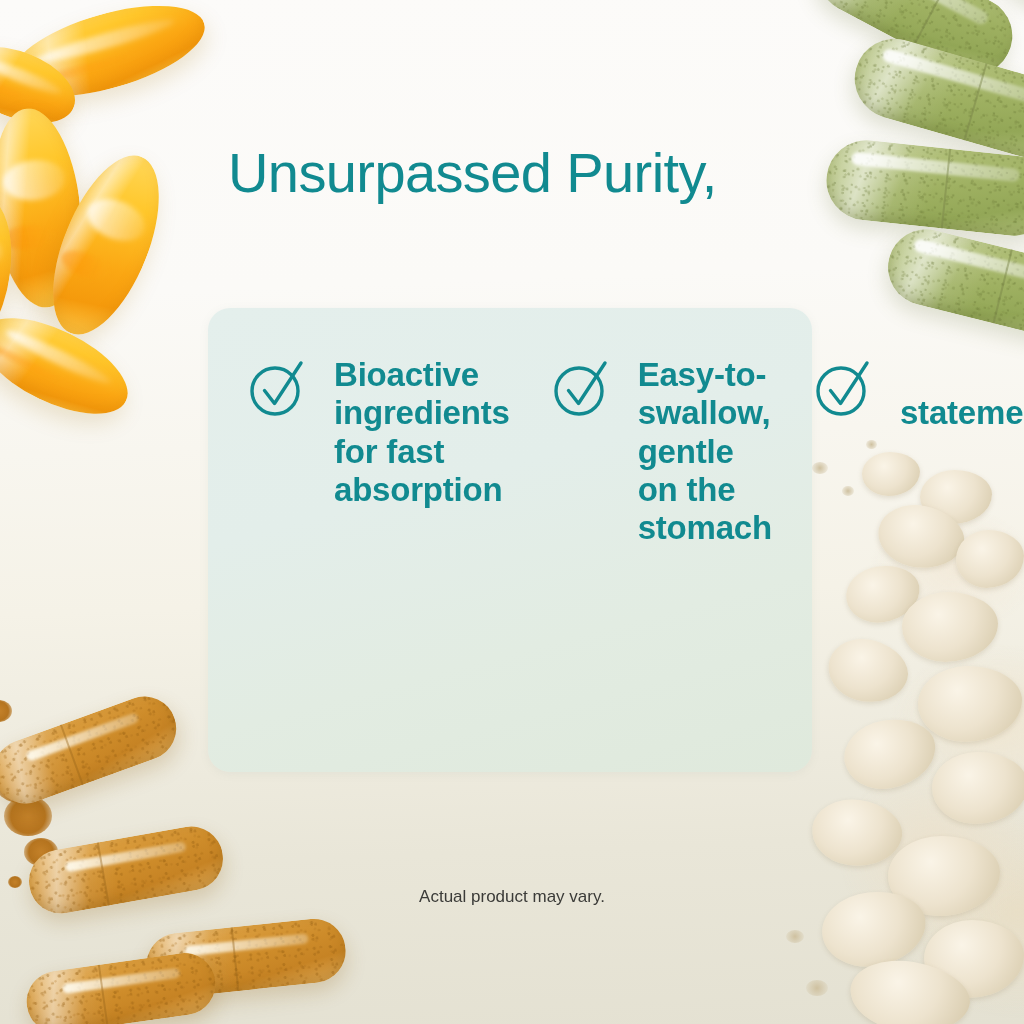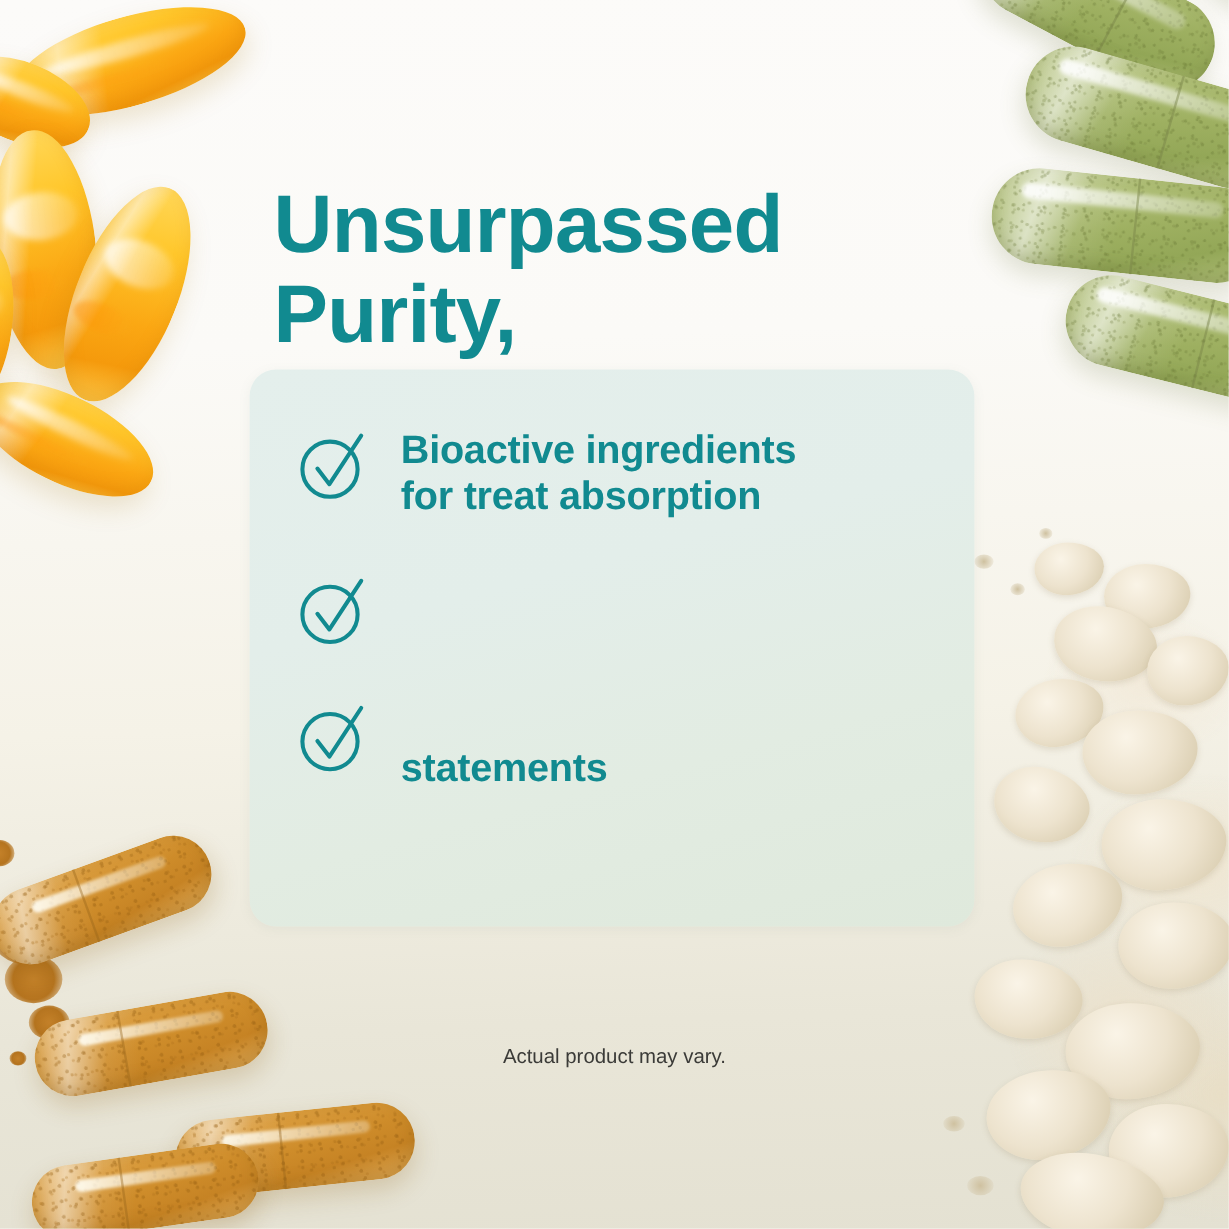--- a/index.html
+++ b/index.html
@@ -117,49 +117,49 @@
   }
   .speck{
     position:absolute;border-radius:50%;
     background:radial-gradient(circle,#CFC1A0 0%,rgba(207,193,160,0) 100%);
   }
 
   
   .headline{
     position:absolute;left:228px;top:104px;width:600px;
     color:#118A90;
-    font-size:68px;line-height:1.11;font-weight:700;letter-spacing:-.6px;
+    font-size:56px;line-height:1.11;font-weight:400;letter-spacing:-.6px;
     text-rendering:optimizeLegibility;
   }
 
   
   .card{
     position:absolute;left:208px;top:308px;width:604px;height:464px;
     border-radius:22px;
     background:linear-gradient(165deg,#E4EFEC 0%,#E3EEEA 38%,#E2ECE2 68%,#DFE9DC 100%);
     box-shadow:0 2px 10px rgba(120,140,130,.08);
   }
   .bullets{
     position:absolute;left:40px;top:46px;right:26px;
-    display:flex;flex-direction:column;gap:42px;
+    display:flex;flex-direction:row;gap:42px;
   }
   .bullet{display:flex;align-items:flex-start;gap:26px;}
   .check-icon{flex:0 0 auto;width:60px;height:60px;margin-top:4px;display:block;}
   .bullet-text{
     color:#118A90;font-size:33px;line-height:1.16;font-weight:700;letter-spacing:-.2px;
     padding-top:2px;
   }
 
   
   .disclaimer{
     position:absolute;left:222px;top:845px;width:580px;
     text-align:center;color:#3B3B38;
     font-size:17px;line-height:24px;
   }
-  .disclaimer .vary{margin-top:24px;}
+  .disclaimer .vary{margin-top:40px;}
 </style>
 </head>
 <body>
 
 <div id="stage">
 
   <div class="art">
     <div class="softgel" style="left:8px;top:14px;width:200px;height:74px;transform:rotate(-16deg);"></div>
     <div class="softgel" style="left:-42px;top:52px;width:120px;height:66px;transform:rotate(22deg);"></div>
     <div class="softgel" style="left:-6px;top:108px;width:86px;height:200px;transform:rotate(-6deg);"></div>
@@ -256,29 +256,33 @@
   <div class="card">
     <div class="bullets">
 
       <div class="bullet">
         <svg class="check-icon" viewBox="0 0 60 60" aria-hidden="true">
           <circle cx="27" cy="33" r="23" fill="none" stroke="#118A90" stroke-width="3.4"></circle>
           <path d="M16.5 32.5 L26.5 45.5 L53 5" fill="none" stroke="#118A90" stroke-width="3.4" stroke-linecap="round" stroke-linejoin="round"></path>
         </svg>
         <div class="bullet-text">
           <span>Bioactive ingredients</span><br>
-          <span>for treat absorption</span>
+          <span>for fast absorption</span>
         </div>
       </div>
 
       <div class="bullet">
         <svg class="check-icon" viewBox="0 0 60 60" aria-hidden="true">
           <circle cx="27" cy="33" r="23" fill="none" stroke="#118A90" stroke-width="3.4"></circle>
           <path d="M16.5 32.5 L26.5 45.5 L53 5" fill="none" stroke="#118A90" stroke-width="3.4" stroke-linecap="round" stroke-linejoin="round"></path>
         </svg>
+        <div class="bullet-text">
+          <span>Easy-to-swallow,</span><br>
+          <span>gentle on the stomach</span>
+        </div>
       </div>
 
       <div class="bullet">
         <svg class="check-icon" viewBox="0 0 60 60" aria-hidden="true">
           <circle cx="27" cy="33" r="23" fill="none" stroke="#118A90" stroke-width="3.4"></circle>
           <path d="M16.5 32.5 L26.5 45.5 L53 5" fill="none" stroke="#118A90" stroke-width="3.4" stroke-linecap="round" stroke-linejoin="round"></path>
         </svg>
         <div class="bullet-text">
           <br>
           <span>statements</span>

